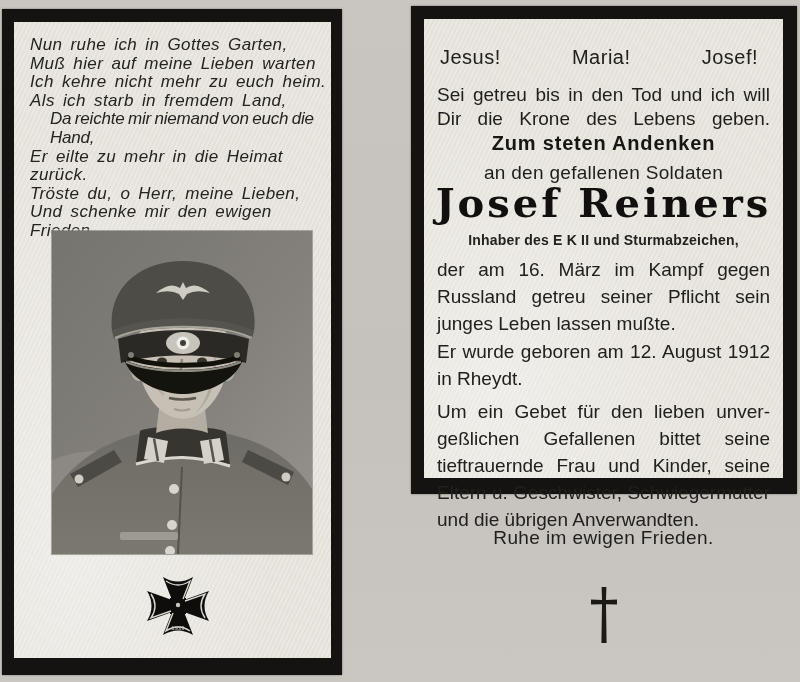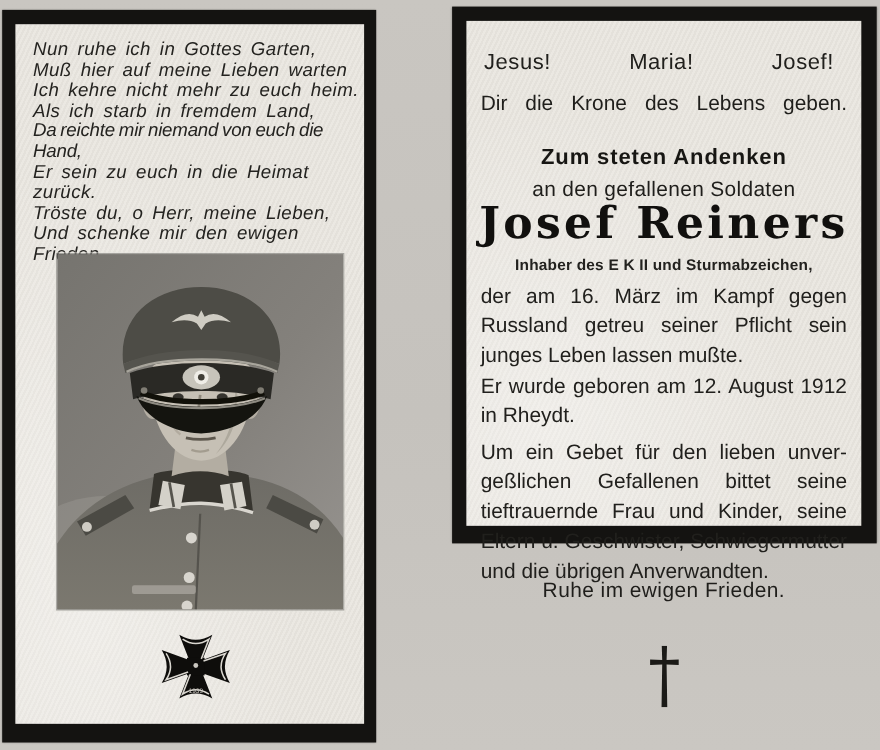--- a/index.html
+++ b/index.html
@@ -32,21 +32,21 @@
   .card-right .card-inner{left:13px;top:13px;right:14px;bottom:16px;}
 
   
   .poem{
     position:absolute;left:16px;top:14px;right:2px;
     font-size:17px;line-height:18.6px;
     font-style:italic;
     letter-spacing:.4px;word-spacing:3px;
     color:#242320;
   }
-  .poem .tight{word-spacing:-1px;letter-spacing:-.2px;}
+  .poem .tight{word-spacing:-1px;letter-spacing:-.2px;margin-left:20px;}
 
   
   .photo{
     position:absolute;left:38px;top:209px;width:260px;height:323px;
     outline:1px solid rgba(40,40,36,.35);
     box-shadow:0 0 0 2px rgba(230,228,222,.5);
   }
   .photo svg{display:block;width:100%;height:100%;}
 
   
@@ -90,21 +90,21 @@
 
   <div class="card card-left">
     <div class="card-inner">
 
       <div class="poem">
         <div class="line">Nun ruhe ich in Gottes Garten,</div>
         <div class="line">Muß hier auf meine Lieben warten</div>
         <div class="line">Ich kehre nicht mehr zu euch heim.</div>
         <div class="line">Als ich starb in fremdem Land,</div>
         <div class="line tight">Da reichte mir niemand von euch die Hand,</div>
-        <div class="line">Er sein zu euch in die Heimat zurück.</div>
+        <div class="line">Er eilte zu mehr in die Heimat zurück.</div>
         <div class="line">Tröste du, o Herr, meine Lieben,</div>
         <div class="line">Und schenke mir den ewigen Frieden.</div>
       </div>
 
       <div class="photo">
         <svg viewBox="0 0 260 323" preserveAspectRatio="none">
           <defs>
             <linearGradient id="pbg" x1="0" y1="0" x2="1" y2="1">
               <stop offset="0" stop-color="#76746f"></stop>
               <stop offset=".55" stop-color="#84817c"></stop>
@@ -208,20 +208,21 @@
   <div class="card card-right">
     <div class="card-inner">
 
       <div class="rc invocation">
         <span>Jesus!</span>
         <span>Maria!</span>
         <span>Josef!</span>
       </div>
 
       <div class="rc motto">
+        <div class="line j">Sei getreu bis in den Tod und ich will</div>
         <div class="line j">Dir die Krone des Lebens geben.</div>
       </div>
 
       <h2 class="rc andenken">Zum steten Andenken</h2>
       <div class="rc sub">an den gefallenen Soldaten</div>
 
       <h1 class="rc name">Josef Reiners</h1>
       <div class="rc honors">Inhaber des E K II und Sturmabzeichen,</div>
 
       <div class="rc para para-death">

